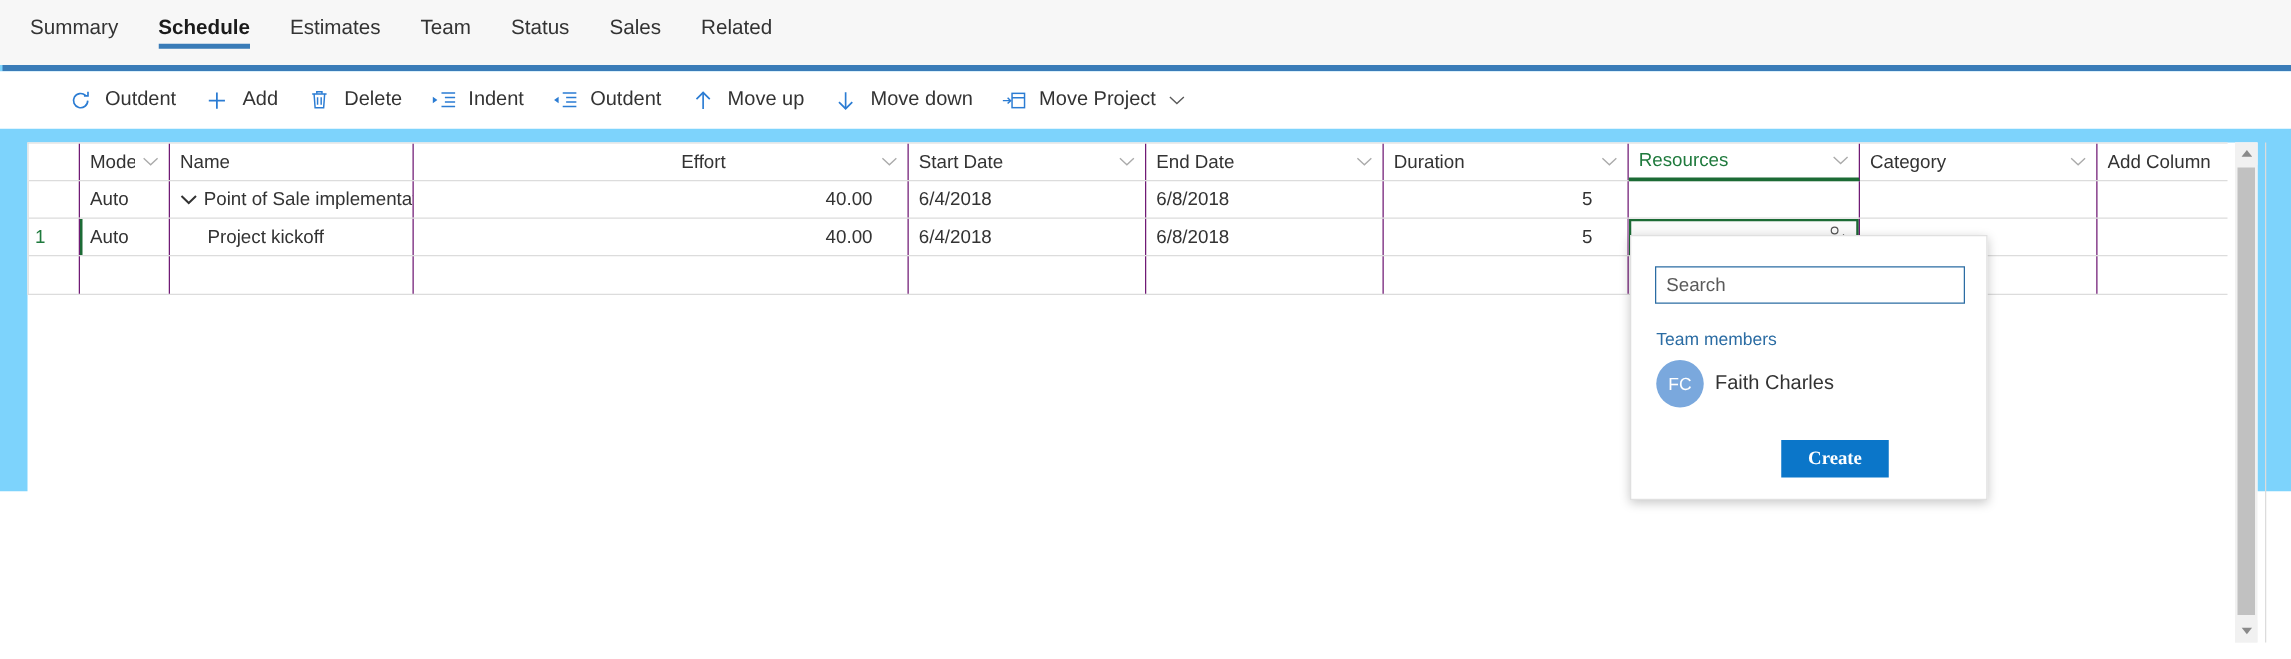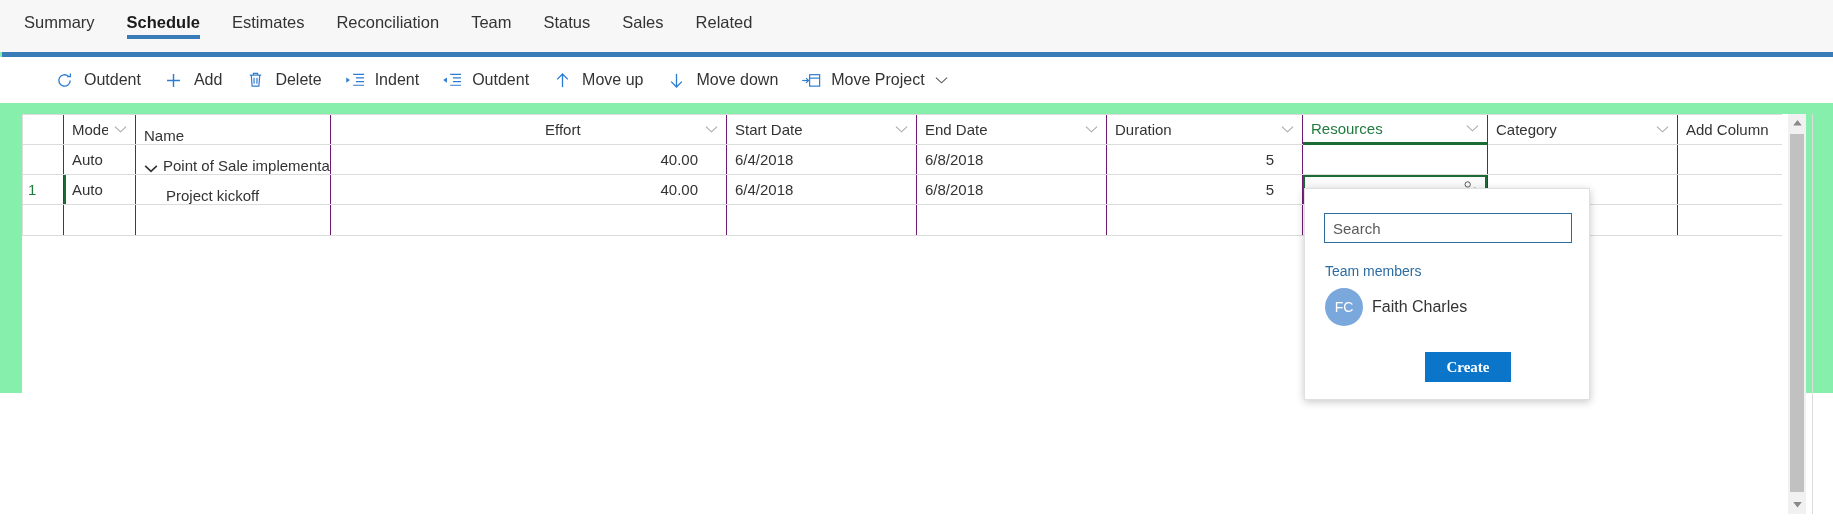--- a/index.html
+++ b/index.html
@@ -7,21 +7,21 @@
     margin: 0; padding: 0;
     width: 1833px; height: 527px;
     background: #ffffff;
     font-family: "Liberation Sans", sans-serif;
     overflow: hidden;
   }
   #app {
     position: relative;
     width: 1833px;
     height: 393px;
-    background: #86efac;
+    background: #7dd3fc;
   }
 
   
   .tabstrip {
     position: absolute;
     left: 0; top: 0;
     width: 1833px; height: 52px;
     background: #f7f7f7;
     display: flex;
     align-items: flex-start;
@@ -126,21 +126,21 @@
     overflow: hidden;
     white-space: nowrap;
     position: relative;
     flex: 0 0 auto;
   }
   .gcell.num { justify-content: flex-end; padding-right: 28px; }
 
   
   .c-rownum { width: 41px; }
   .c-mode   { width: 72px; }
-  .c-name   { width: 195px; align-items: flex-end; }
+  .c-name   { width: 195px; }
   .c-pred   { width: 190px; margin-top: 44px; }
   .c-eff    { width: 190px; margin-left: 16px; }
   .c-start  { width: 190px; }
   .c-end    { width: 190px; }
   .c-dur    { width: 196px; }
   .c-res    { width: 185px; }
   .c-cat    { width: 190px; }
   .c-add    { width: 120px; border-right: none; }
 
   .hrow { height: 30px; background: #ffffff; }
@@ -293,23 +293,20 @@
 
   <div class="tabstrip">
     <div class="tab">
         <span>Summary</span>
       </div>
     <div class="tab active">
         <span>Schedule</span>
       </div>
     <div class="tab">
         <span>Estimates</span>
-      </div>
-    <div class="tab">
-        <span>Reconciliation</span>
       </div>
     <div class="tab">
         <span>Team</span>
       </div>
     <div class="tab">
         <span>Status</span>
       </div>
     <div class="tab">
         <span>Sales</span>
       </div>

